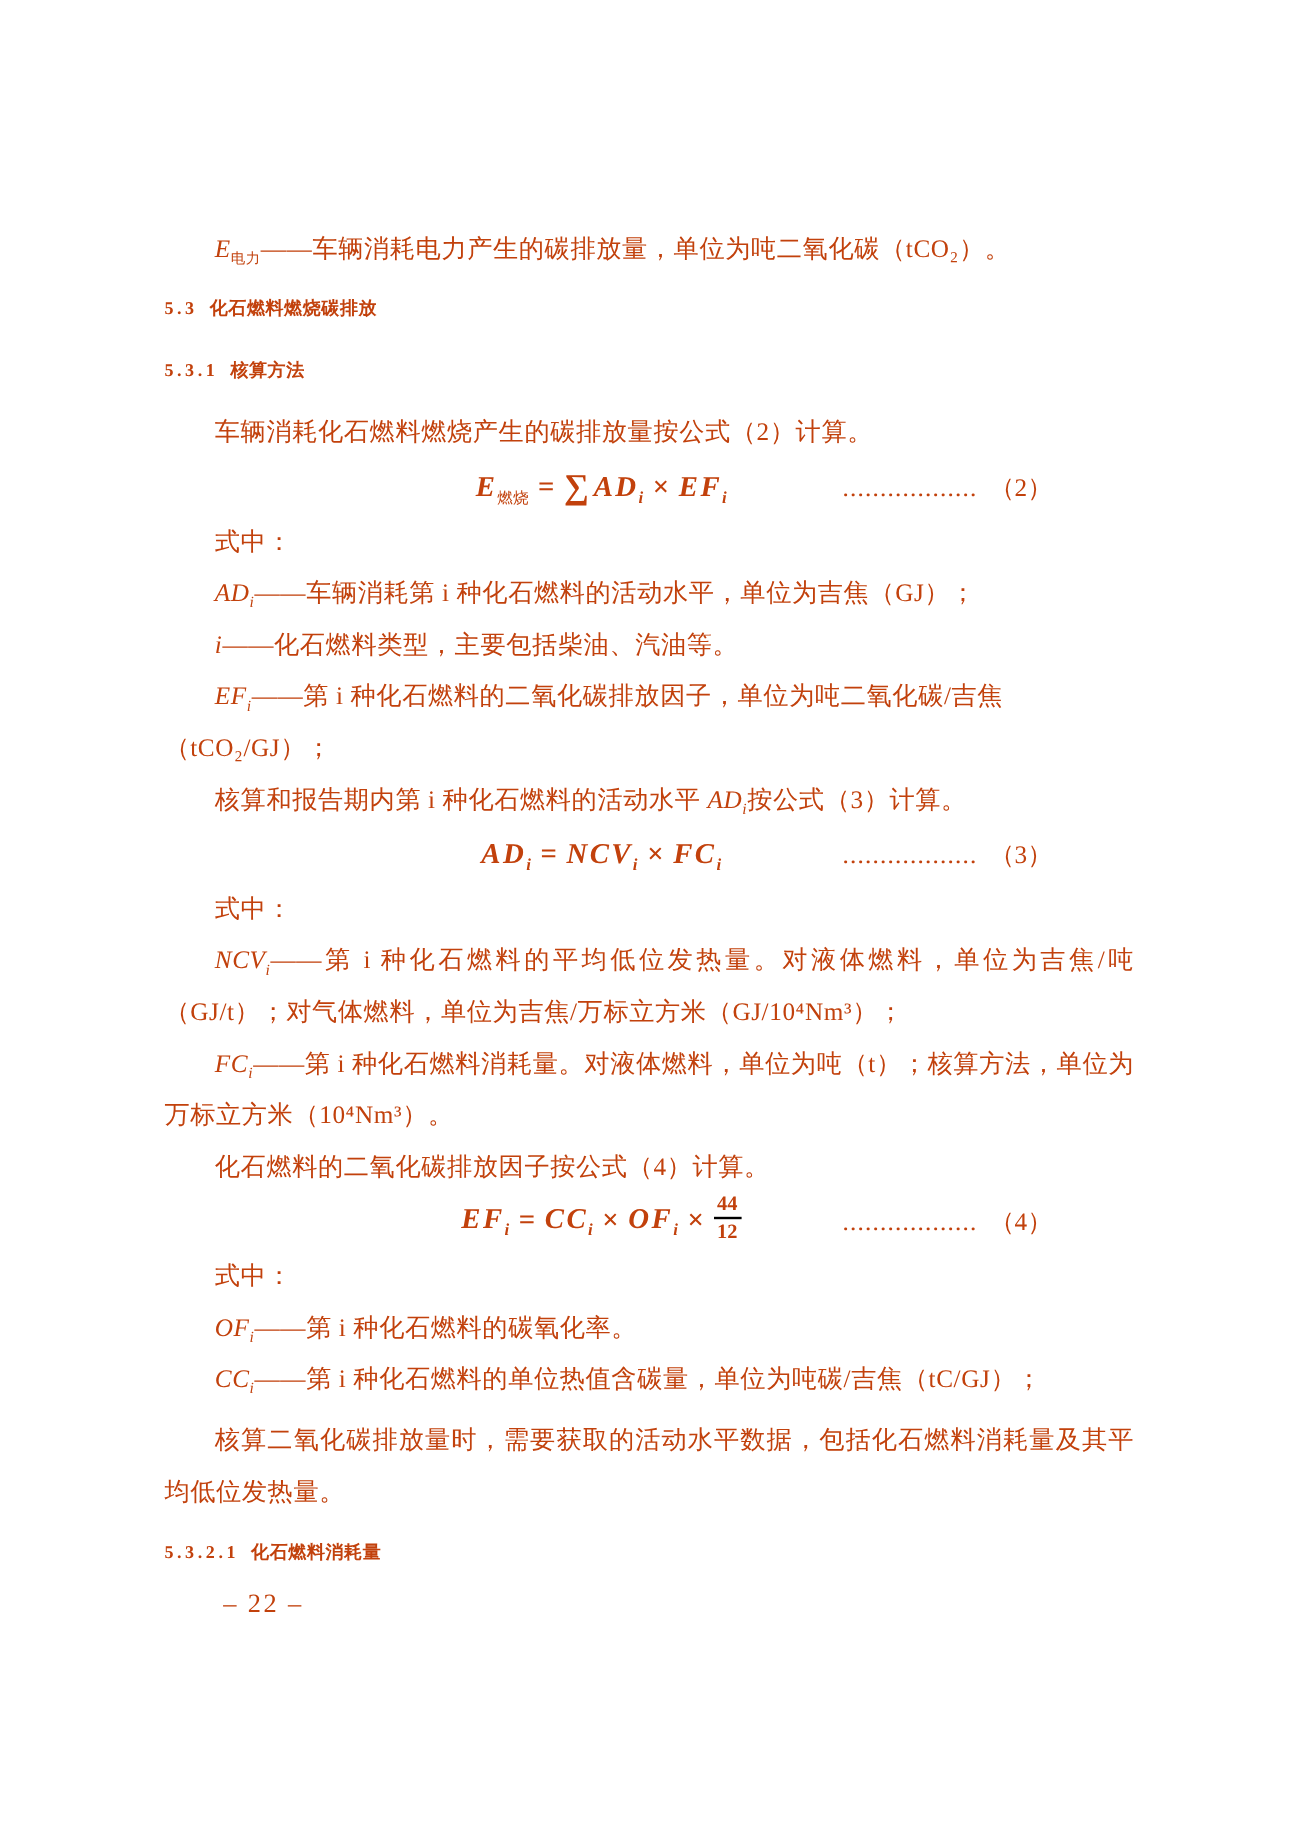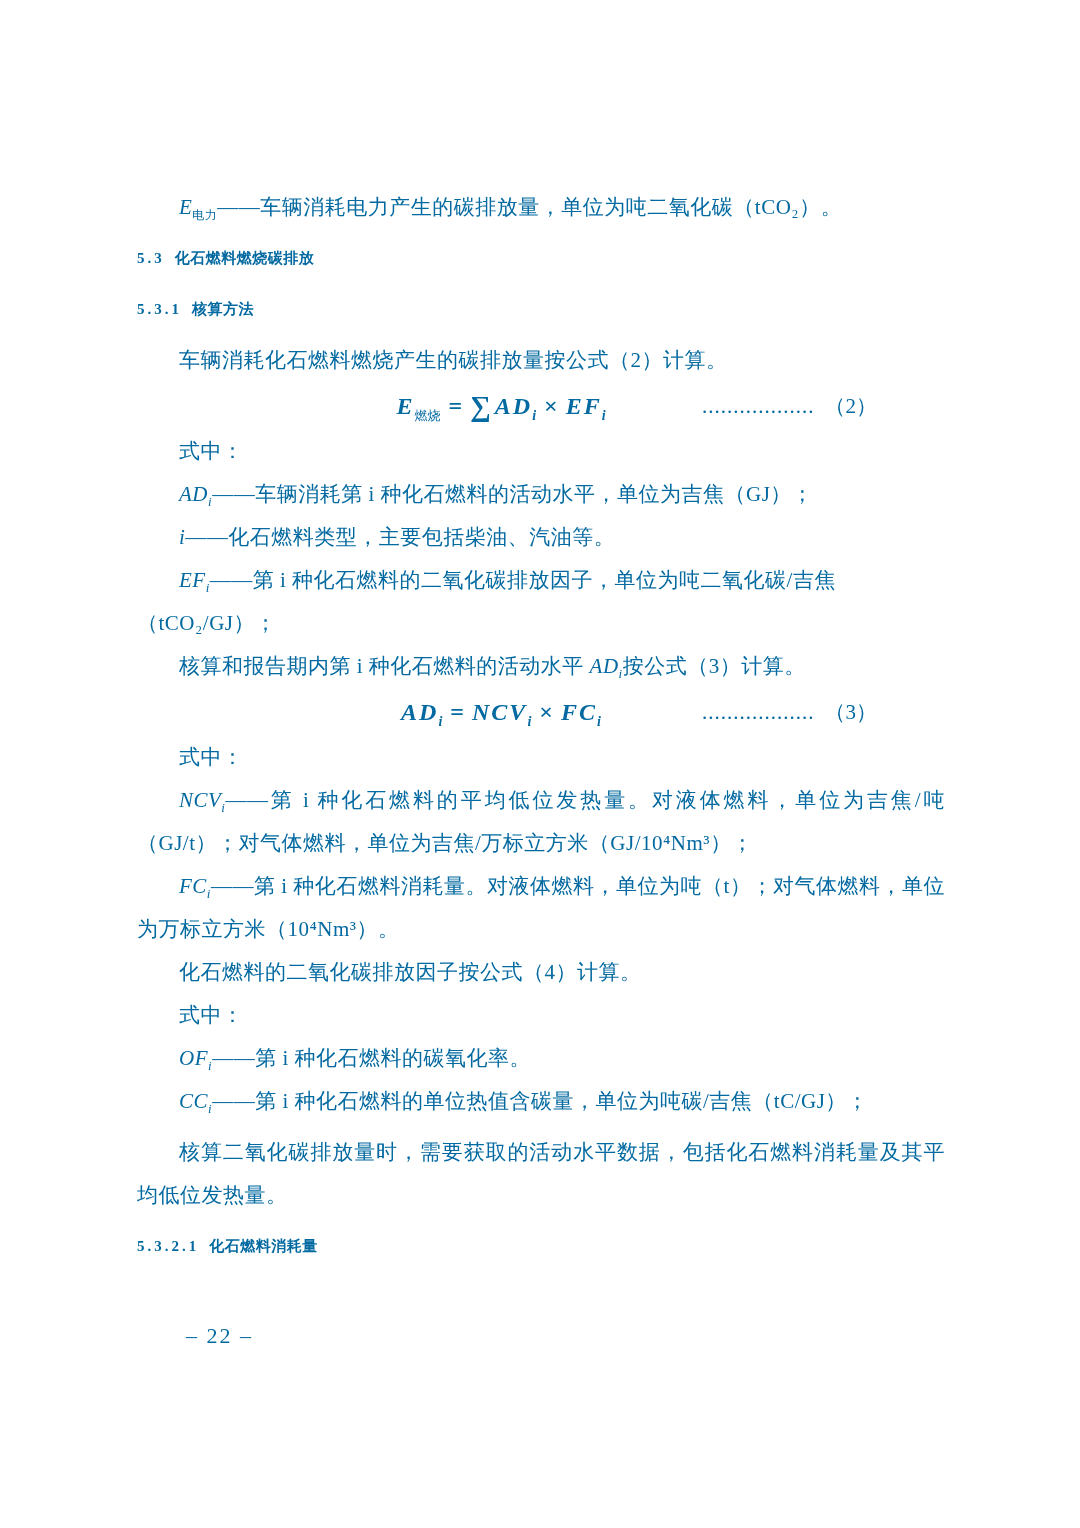--- a/index.html
+++ b/index.html
@@ -1,21 +1,21 @@
 <!DOCTYPE html>
 <html><head>
 <meta charset="utf-8">
 <style>
   html,body{margin:0;padding:0;background:#ffffff;}
   .page{
     position:relative;
     width:1080px;
     height:1528px;
     background:#ffffff;
-    color:#0369a1;
+    color:#c2410c;
     font-family:"Liberation Serif","DejaVu Serif",serif;
     overflow:hidden;
   }
   .content{
     position:absolute;
     left:137px;
     top:186px;
     width:808px;
   }
   .line{
@@ -146,24 +146,31 @@
 
     <div class="formula-row">
       <span class="formula-body"><span class="f-sym">AD</span><sub class="f-sub">i</sub><span class="f-op">=</span><span class="f-sym">NCV</span><sub class="f-sub">i</sub><span class="f-op">×</span><span class="f-sym">FC</span><sub class="f-sub">i</sub></span>
       <span class="formula-ref"><span class="dots">..................</span><span class="fnum">（3）</span></span>
     </div>
 
     <p class="line indent">式中：</p>
 
     <p class="line indent just"><span class="sym">NCV</span><sub class="sym-sub">i</sub><span>——第 i 种化石燃料的平均低位发热量。对液体燃料，单位为吉焦/吨（GJ/t）；对气体燃料，单位为吉焦/万标立方米（GJ/10⁴Nm³）；</span></p>
 
-    <p class="line indent just"><span class="sym">FC</span><sub class="sym-sub">i</sub><span>——第 i 种化石燃料消耗量。对液体燃料，单位为吨（t）；对气体燃料，单位为万标立方米（10⁴Nm³）。</span></p>
+    <p class="line indent just"><span class="sym">FC</span><sub class="sym-sub">i</sub><span>——第 i 种化石燃料消耗量。对液体燃料，单位为吨（t）；核算方法，单位为万标立方米（10⁴Nm³）。</span></p>
 
     <p class="line indent">化石燃料的二氧化碳排放因子按公式（4）计算。</p>
 
+    <div class="formula-row">
+      <span class="formula-body"><span class="f-sym">EF</span><sub class="f-sub">i</sub><span class="f-op">=</span><span class="f-sym">CC</span><sub class="f-sub">i</sub><span class="f-op">×</span><span class="f-sym">OF</span><sub class="f-sub">i</sub><span class="f-op">×</span><span class="frac">
+            <span class="frac-num">44</span>
+            <span class="frac-den">12</span>
+          </span></span>
+      <span class="formula-ref"><span class="dots">..................</span><span class="fnum">（4）</span></span>
+    </div>
 
     <p class="line indent">式中：</p>
 
     <p class="line indent"><span class="sym">OF</span><sub class="sym-sub">i</sub><span>——第 i 种化石燃料的碳氧化率。</span></p>
 
     <p class="line indent"><span class="sym">CC</span><sub class="sym-sub">i</sub><span>——第 i 种化石燃料的单位热值含碳量，单位为吨碳/吉焦（tC/GJ）；</span></p>
 
 
     <p class="line indent just h-space">核算二氧化碳排放量时，需要获取的活动水平数据，包括化石燃料消耗量及其平均低位发热量。</p>
 

